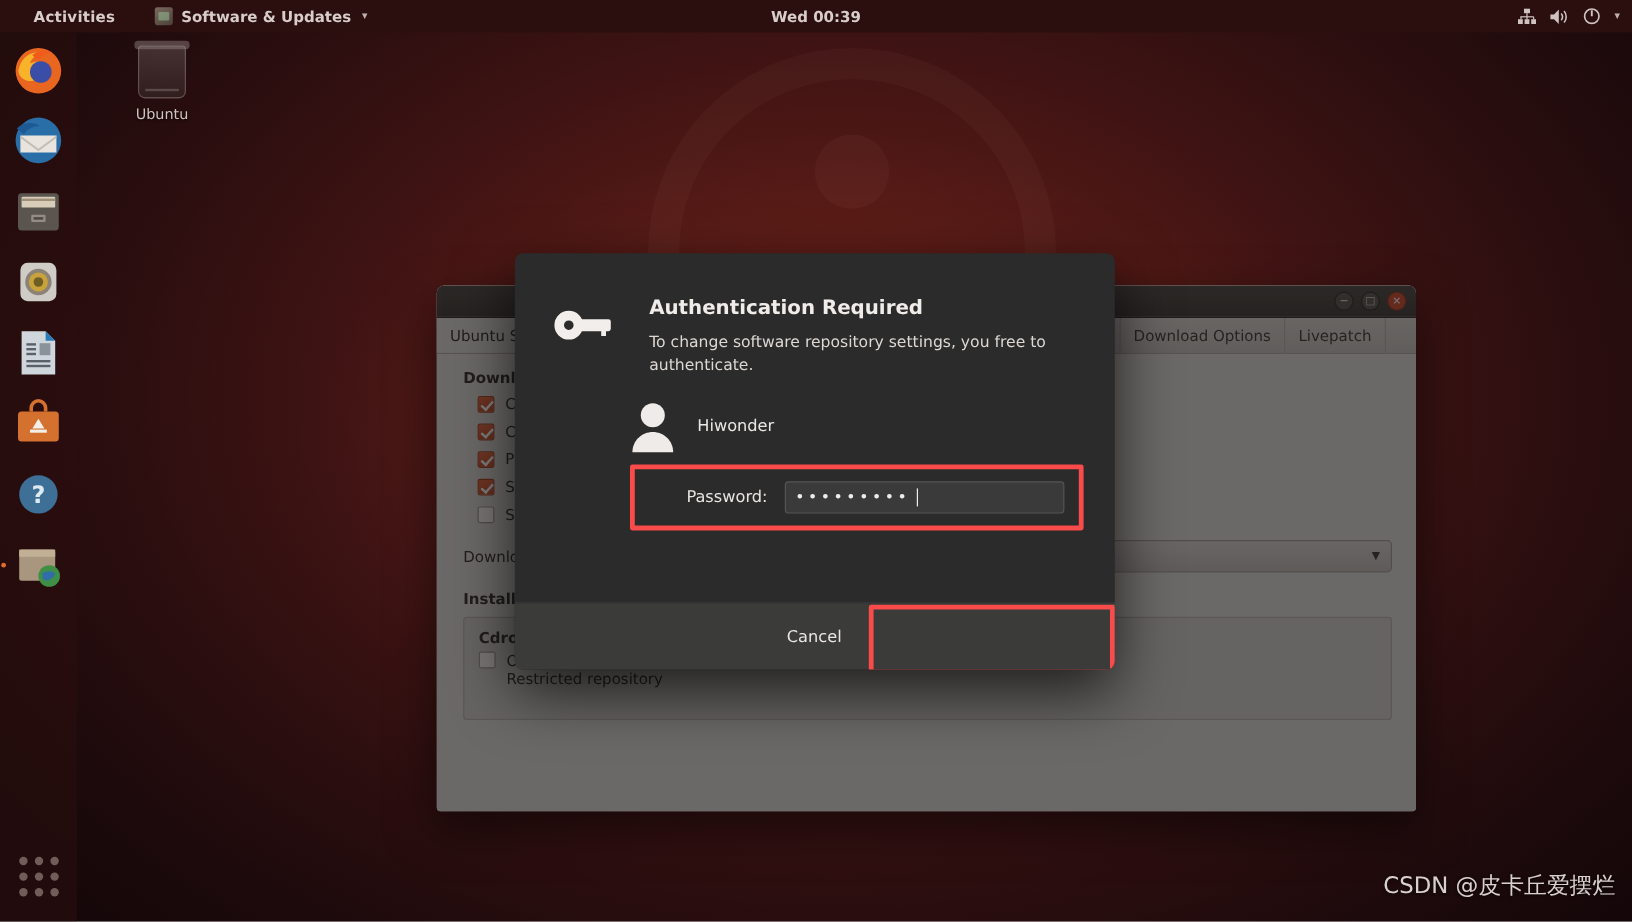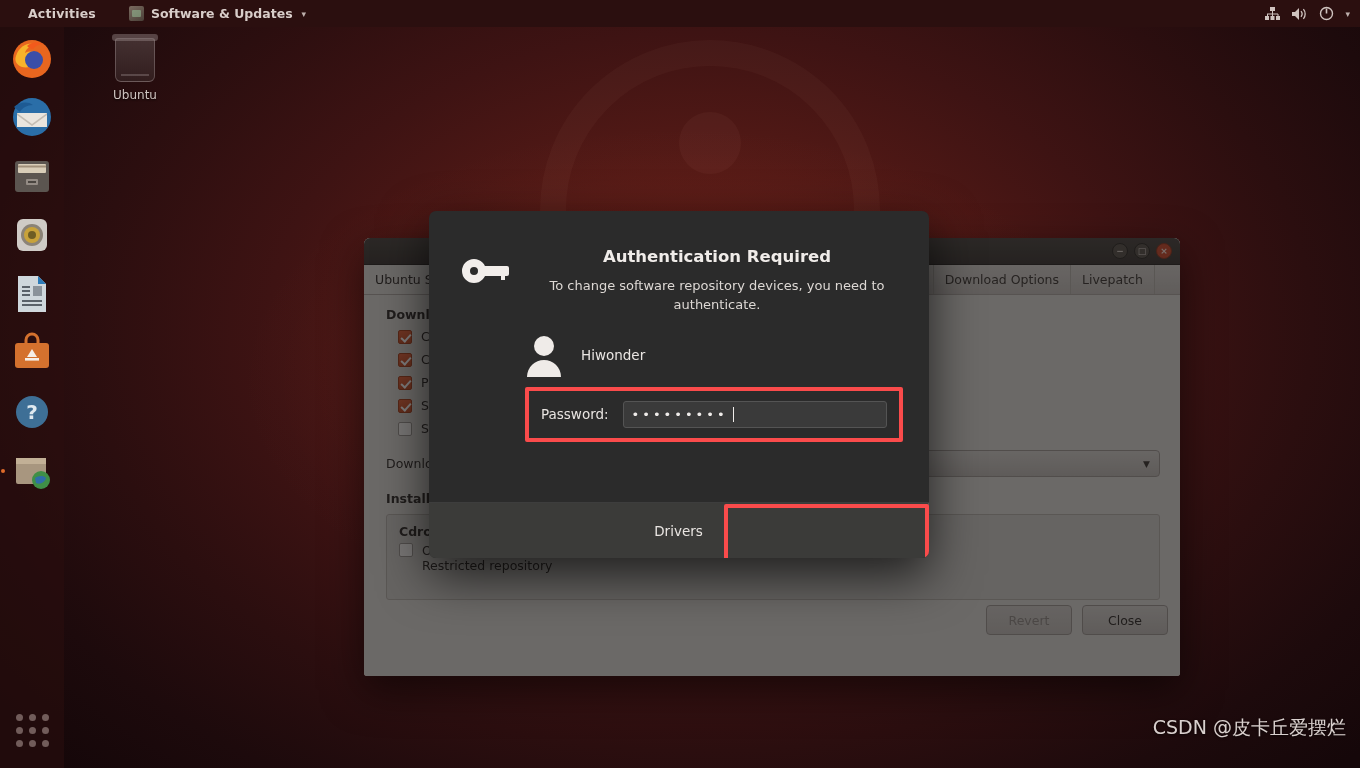--- a/index.html
+++ b/index.html
@@ -178,33 +178,33 @@
   }
 
   
   .auth {
     position:absolute; left: 429px; top: 211px; width: 500px; height: 347px;
     background: #2b2b2b; border-radius: 7px;
     box-shadow: 0 18px 50px rgba(0,0,0,.7);
     z-index: 40; overflow:hidden;
     color:#e6e2df;
   }
-  .auth-head { display:flex; gap: 18px; padding: 30px 26px 0 28px; text-align: center; }
+  .auth-head { display:flex; gap: 28px; padding: 30px 26px 0 28px; }
   .key-icon { flex:none; width: 56px; height: 56px; margin-top:2px; }
   .auth-title { font-size: 16.5px; font-weight:bold; color:#f0ece9; margin-top: 6px;}
   .auth-msg { font-size: 13px; color:#ddd8d4; margin-top: 11px; line-height:1.45; }
   .auth-user { display:flex; align-items:center; gap: 16px; padding: 18px 0 0 94px; }
   .avatar { width: 42px; height: 44px; flex:none; }
   .auth-username { font-size: 13.5px; color:#eae6e3; }
   .pw-wrap {
     margin: 10px 26px 0 96px; position:relative;
     border: 4px solid #fa4b4b; border-radius: 2px; padding: 10px 12px;
     display:flex; align-items:center; gap: 14px;
   }
-  .pw-label { font-size: 13.5px; color:#e8e4e1; }
+  .pw-label { font-size: 13.5px; color:#e8e4e1;margin-left:31px; }
   .pw-field {
     flex:1; height: 27px; background:#3a3a3a; border:1px solid #545454; border-radius:3px;
     display:flex; align-items:center; padding: 0 8px; gap:3px; position:relative;
   }
   .pw-dots { letter-spacing: 3px; font-size: 13px; color:#efecea; line-height:1; }
   .caret-bar {
     width: 1px; height: 15px; background:#efecea; margin-left: 2px;
   }
   .auth-actions {
     position:absolute; left:0; bottom:0; width: 500px; height: 56px;
@@ -215,39 +215,40 @@
     font-size: 13.5px; color:#e9e5e2; background:#3b3b39;
   }
   .abtn.cancel { border-right:1px solid #565654; }
   .abtn-hl {
     position:absolute; right: 0px; bottom: -4px; width: 205px; height: 58px;
     border: 4px solid #fa4b4b; border-radius:2px; pointer-events:none;
   }
 
   
   .watermark {
-    position:absolute; right: 14px; bottom: 27px;
+    position:absolute; right: 14px; bottom: 17px;
     color: #e8e0dd; font-size: 19px; opacity:.93;
     text-shadow: 0 1px 3px rgba(0,0,0,.7);
     z-index: 70;
   }
 </style>
 </head>
 <body>
 
 <div class="wall-glow"></div>
 <div class="wall-mark"></div>
 
 <div class="topbar">
   <div class="activities">Activities</div>
   <div class="appmenu">
     <span class="appmenu-icon"></span>
     <span>Software &amp; Updates</span>
     <span class="caret">▾</span>
   </div>
+  <div class="clock">Wed 00:39</div>
   <div class="tray">
     <span>
       <svg width="15" height="14" viewBox="0 0 15 14">
           <g fill="#cfc3bf">
         <rect x="5" y="0" width="5" height="4"></rect>
             <rect x="0" y="9" width="4" height="4"></rect>
         <rect x="5.5" y="9" width="4" height="4"></rect>
             <rect x="11" y="9" width="4" height="4"></rect>
         <rect x="7" y="4" width="1" height="3"></rect>
             <rect x="2" y="6.5" width="11" height="1"></rect>
@@ -429,43 +430,39 @@
       <div class="hdr">Cdrom with Ubuntu 18.04 'Bionic Beaver'</div>
       <div class="cbline">
         <span class="cbox"></span>
         <span>
           <span style="display:block">Officially supported</span>
           <span style="display:block">Restricted repository</span>
         </span>
       </div>
     </div>
 
-    <div class="btnrow">
-      <span class="gbtn disabled">Revert</span>
-      <span class="gbtn">Close</span>
-    </div>
   </div>
 </div>
 
 <div class="dim"></div>
 
 <div class="auth">
   <div class="auth-head">
     <span class="key-icon">
       <svg width="56" height="56" viewBox="0 0 56 56">
         <g fill="#f2eeeb">
           <path d="M17 16a12 12 0 100 24 12 12 0 000-24zm0 8a4 4 0 110 8 4 4 0 010-8z"></path>
           <rect x="26" y="23" width="26" height="10" rx="2"></rect>
           <rect x="44" y="31" width="4" height="6"></rect>
         </g>
       </svg>
     </span>
     <div>
       <div class="auth-title">Authentication Required</div>
-      <div class="auth-msg">To change software repository devices, you need to authenticate.</div>
+      <div class="auth-msg">To change software repository settings, you free to authenticate.</div>
     </div>
   </div>
 
   <div class="auth-user">
     <span class="avatar">
       <svg width="42" height="44" viewBox="0 0 42 44">
         <circle cx="21" cy="13" r="10" fill="#efebe8"></circle>
         <path d="M4 44c0-10 8-17 17-17s17 7 17 17z" fill="#efebe8"></path>
       </svg>
     </span>
@@ -474,18 +471,18 @@
 
   <div class="pw-wrap">
     <span class="pw-label">Password:</span>
     <span class="pw-field">
       <span class="pw-dots">•••••••••</span>
       <span class="caret-bar"></span>
     </span>
   </div>
 
   <div class="auth-actions">
-    <span class="abtn cancel">Drivers</span>
+    <span class="abtn cancel">Cancel</span>
     <span class="abtn-hl"></span>
   </div>
 </div>
 
 <div class="watermark">CSDN @皮卡丘爱摆烂</div>
 
 </body></html>

